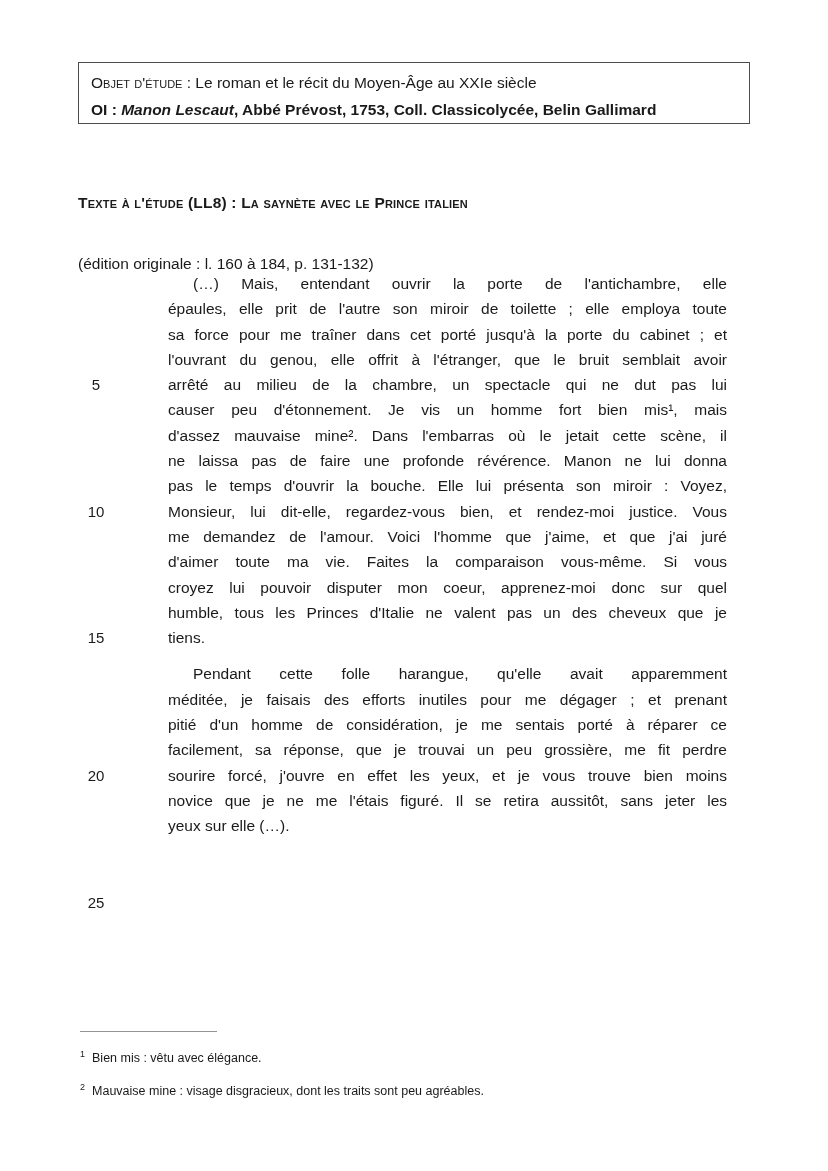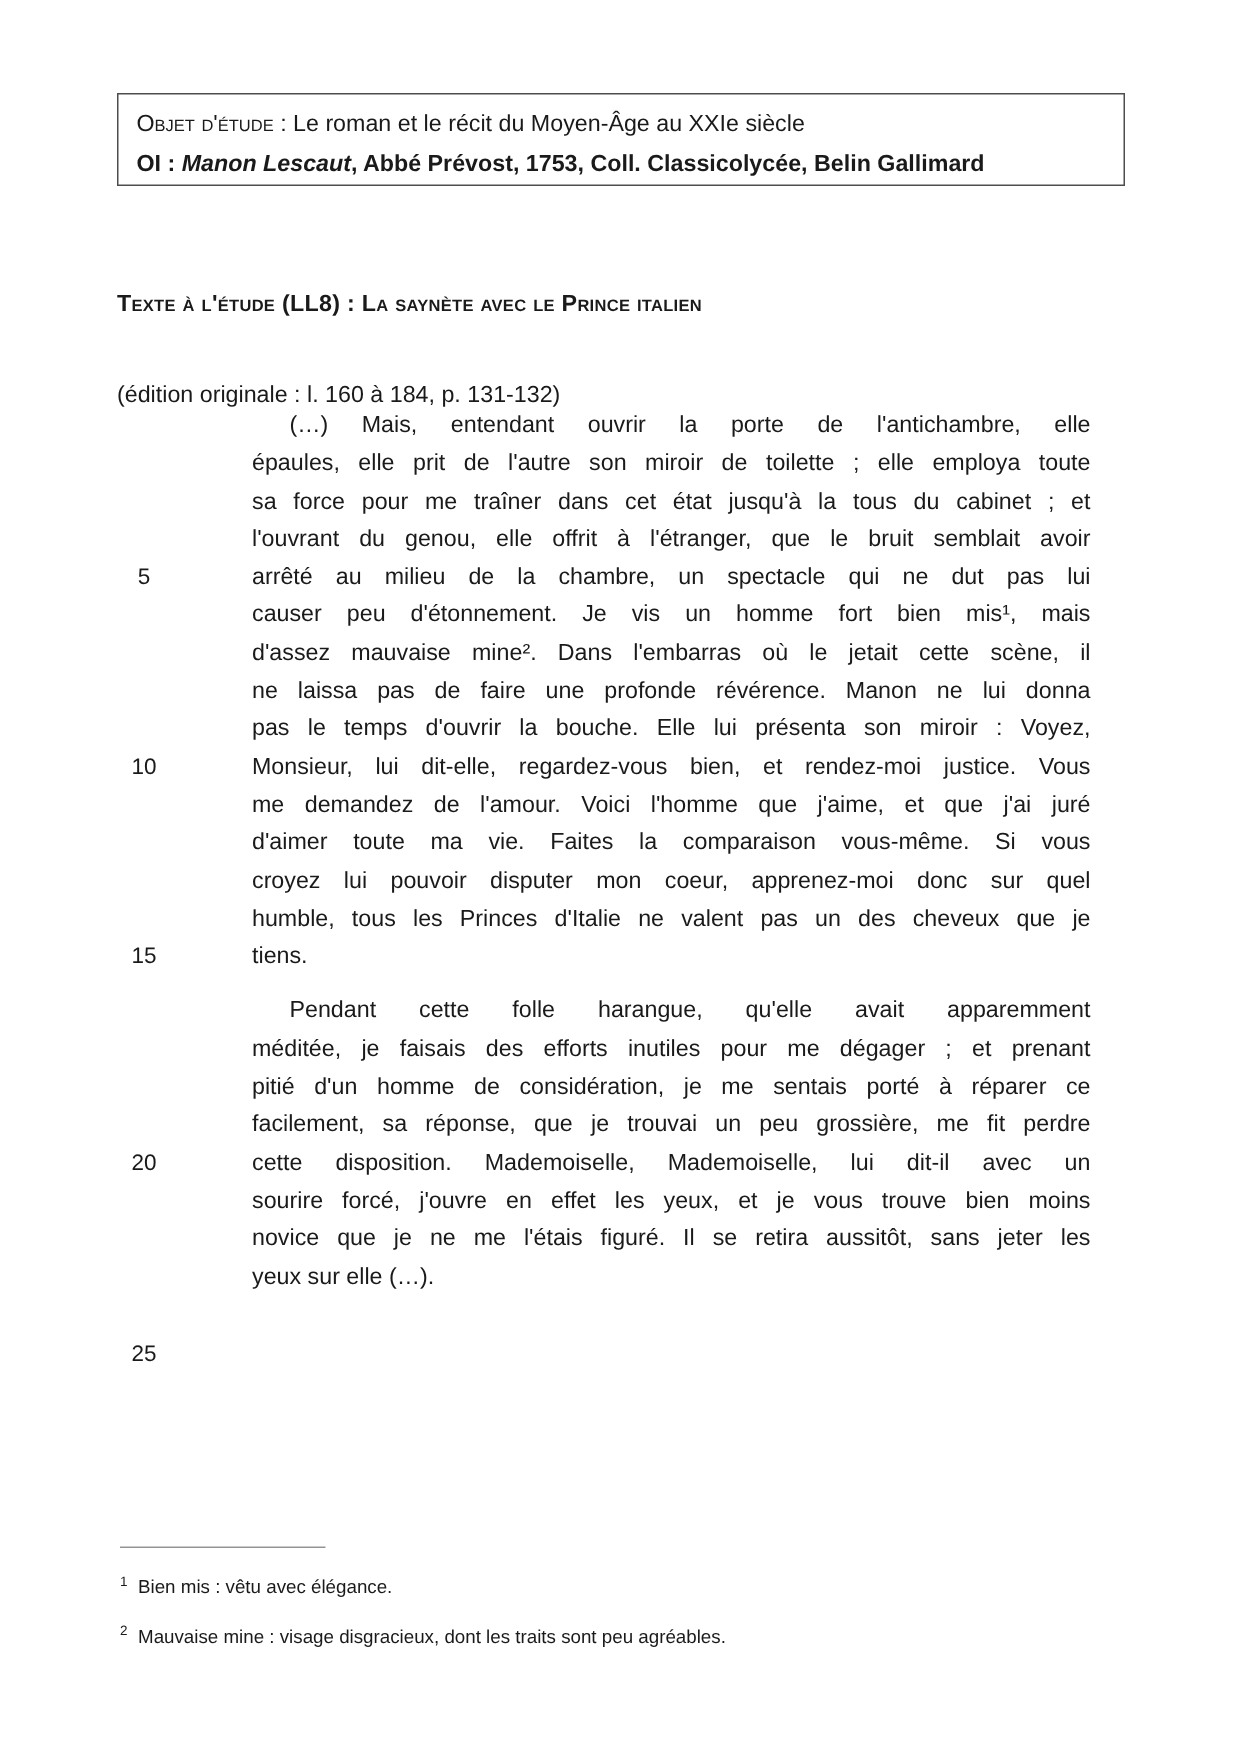--- a/index.html
+++ b/index.html
@@ -134,40 +134,39 @@
   <div class="line-no ln-5">5</div>
   <div class="line-no ln-10">10</div>
   <div class="line-no ln-15">15</div>
   <div class="line-no ln-20">20</div>
   <div class="line-no ln-25">25</div>
 
   <div class="excerpt-body">
     <div class="para1">
       <div class="bline indent">(…) Mais, entendant ouvrir la porte de l'antichambre, elle</div>
       <div class="bline">épaules, elle prit de l'autre son miroir de toilette ; elle employa toute</div>
-      <div class="bline">sa force pour me traîner dans cet état jusqu'à la tous du cabinet ; et</div>
+      <div class="bline">sa force pour me traîner dans cet porté jusqu'à la porte du cabinet ; et</div>
       <div class="bline">l'ouvrant du genou, elle offrit à l'étranger, que le bruit semblait avoir</div>
       <div class="bline">arrêté au milieu de la chambre, un spectacle qui ne dut pas lui</div>
       <div class="bline">causer peu d'étonnement. Je vis un homme fort bien mis¹, mais</div>
       <div class="bline">d'assez mauvaise mine². Dans l'embarras où le jetait cette scène, il</div>
       <div class="bline">ne laissa pas de faire une profonde révérence. Manon ne lui donna</div>
       <div class="bline">pas le temps d'ouvrir la bouche. Elle lui présenta son miroir : Voyez,</div>
       <div class="bline">Monsieur, lui dit-elle, regardez-vous bien, et rendez-moi justice. Vous</div>
       <div class="bline">me demandez de l'amour. Voici l'homme que j'aime, et que j'ai juré</div>
       <div class="bline">d'aimer toute ma vie. Faites la comparaison vous-même. Si vous</div>
       <div class="bline">croyez lui pouvoir disputer mon coeur, apprenez-moi donc sur quel</div>
       <div class="bline">humble, tous les Princes d'Italie ne valent pas un des cheveux que je</div>
       <div class="bline plast">tiens.</div>
     </div>
     <div class="para2">
       <div class="bline indent">Pendant cette folle harangue, qu'elle avait apparemment</div>
       <div class="bline">méditée, je faisais des efforts inutiles pour me dégager ; et prenant</div>
       <div class="bline">pitié d'un homme de considération, je me sentais porté à réparer ce</div>
       <div class="bline">facilement, sa réponse, que je trouvai un peu grossière, me fit perdre</div>
-      <div class="bline">cette disposition. Mademoiselle, Mademoiselle, lui dit-il avec un</div>
       <div class="bline">sourire forcé, j'ouvre en effet les yeux, et je vous trouve bien moins</div>
       <div class="bline">novice que je ne me l'étais figuré. Il se retira aussitôt, sans jeter les</div>
       <div class="bline plast">yeux sur elle (…).</div>
     </div>
   </div>
 
   <div class="footnote-rule"></div>
   <div class="footnote fn-1">
     <span class="fn-marker">1</span><span>Bien mis : vêtu avec élégance.</span>
   </div>

